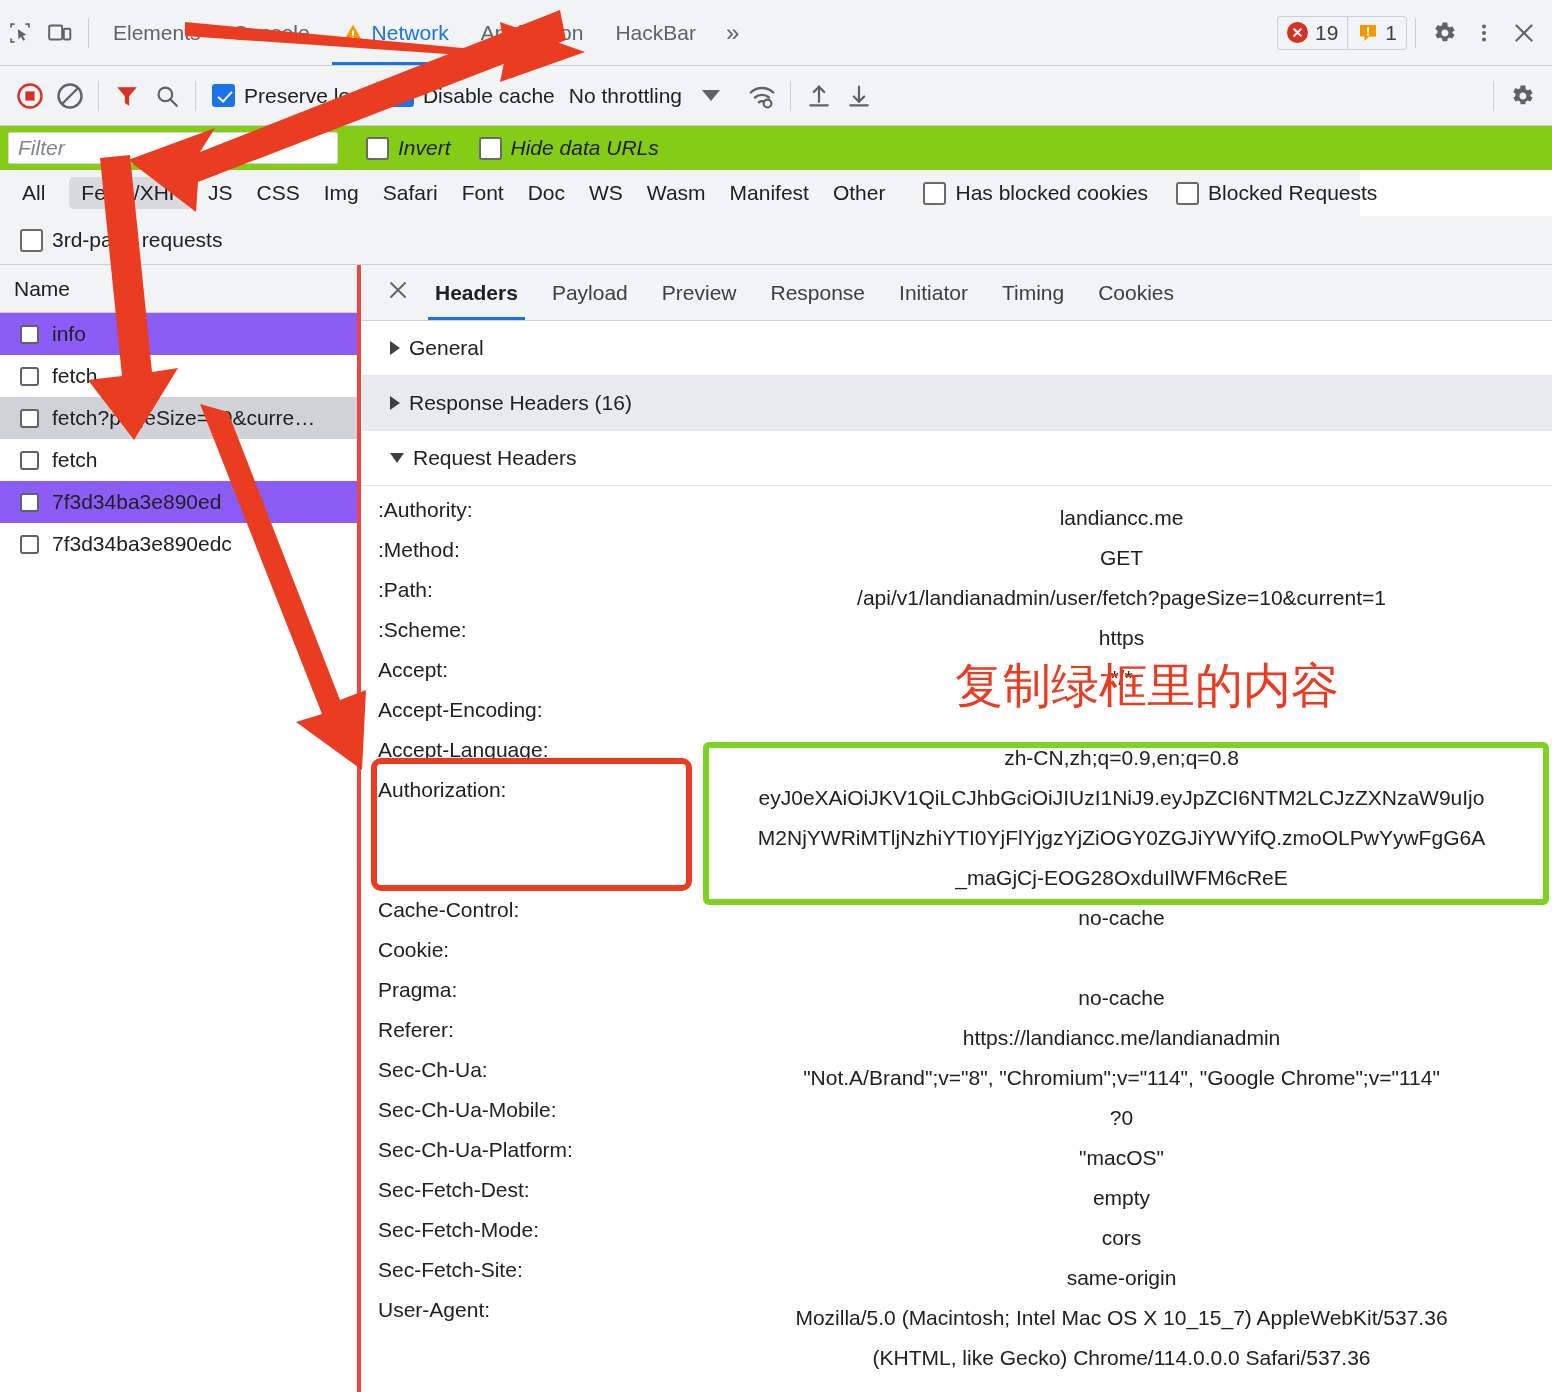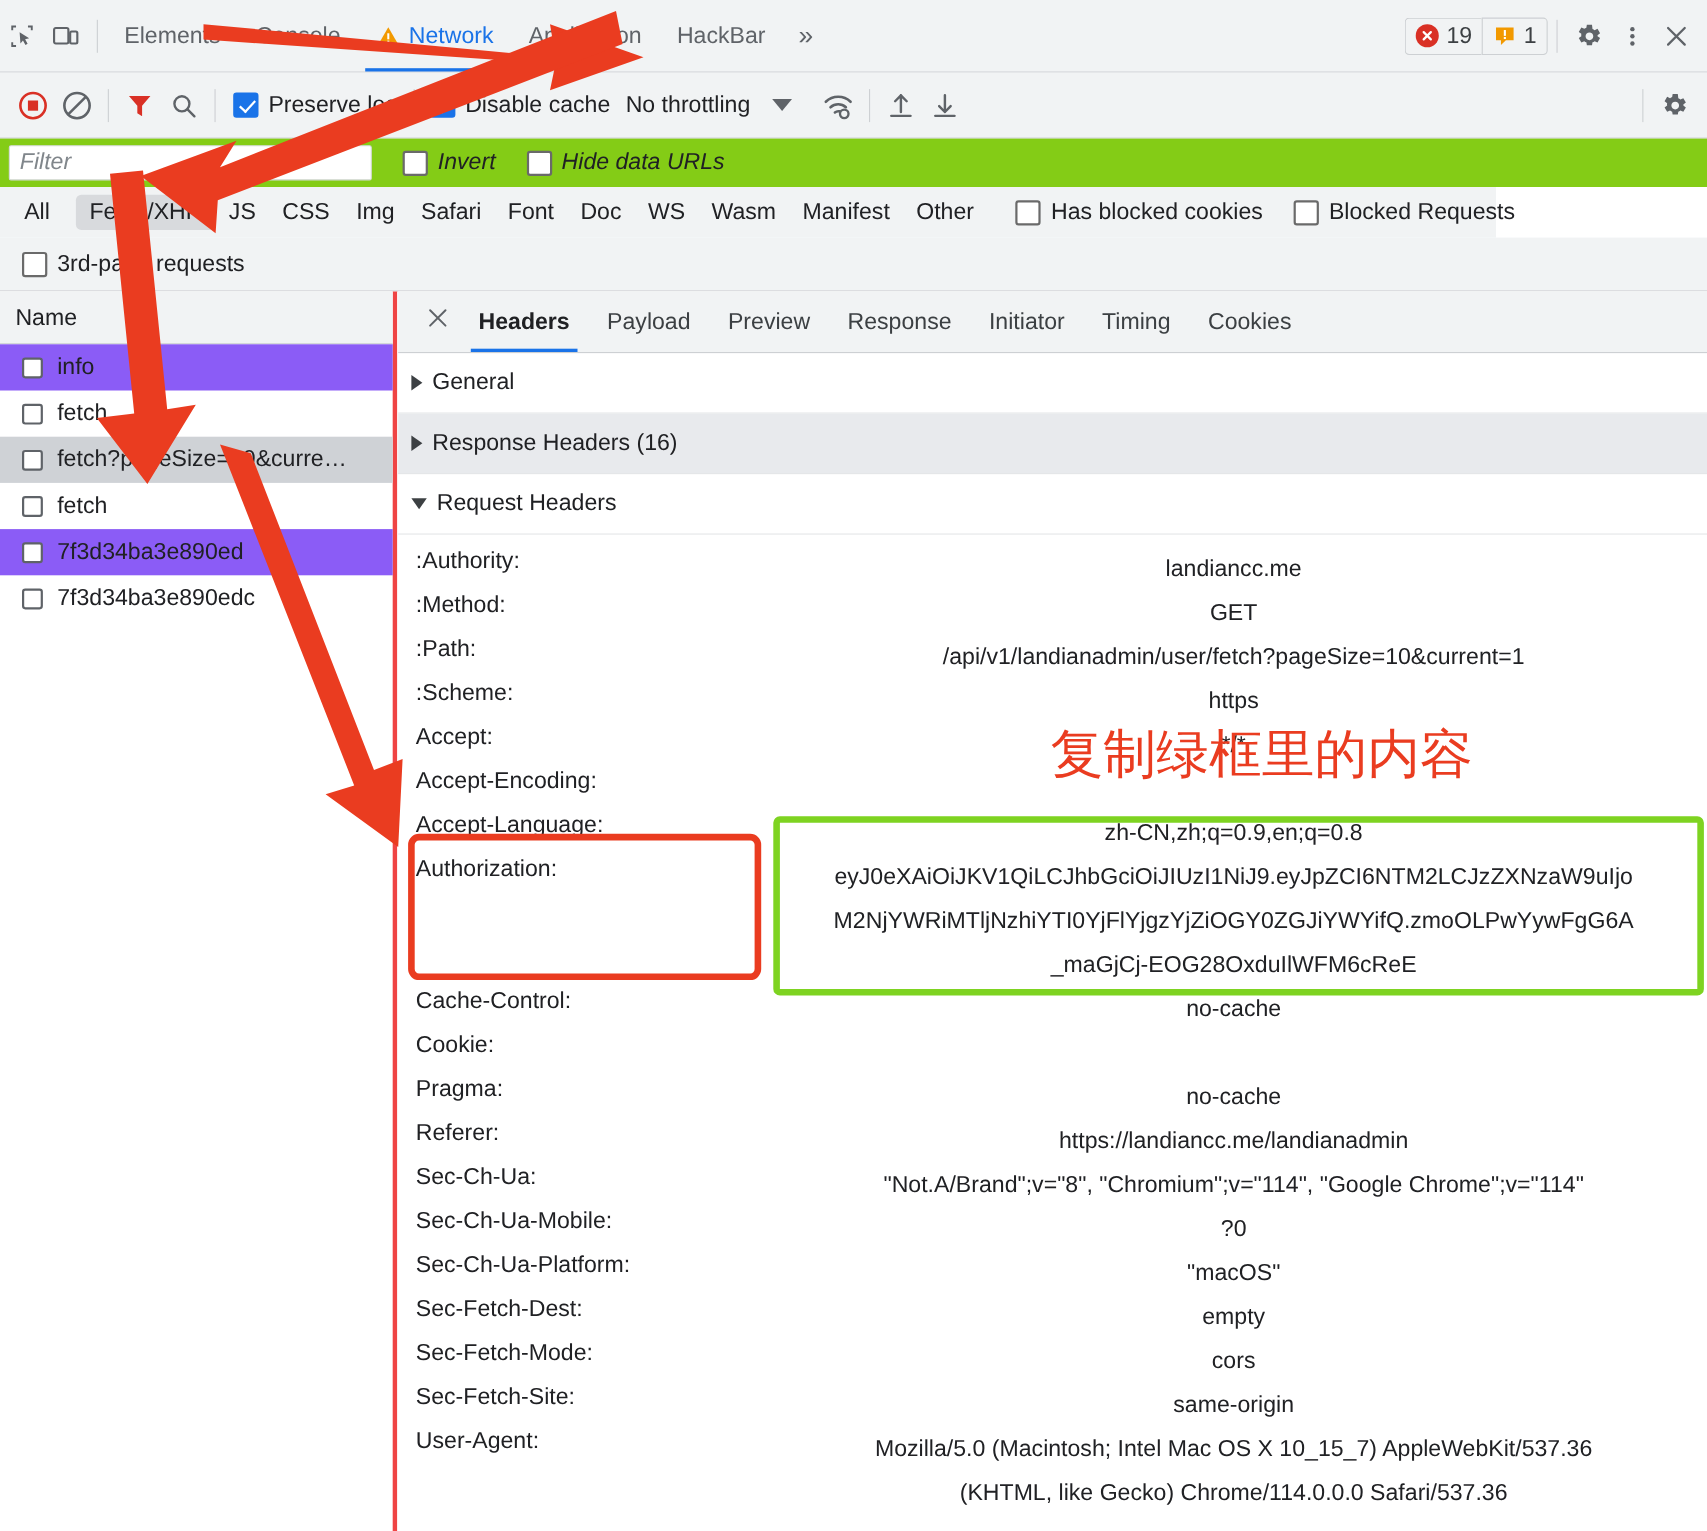--- a/index.html
+++ b/index.html
@@ -117,21 +117,21 @@
   }
   .x-btn { font-size:25px; color:#5f6368; width:40px; text-align:center; }
   .dtab {
     font-size:21px; color:#3c4043; padding:0 17px; height:55px;
     display:flex; align-items:center; position:relative; white-space:nowrap;justify-content:center;
   }
   .dtab.active { color:#202124; font-weight:bold; }
   .dtab.active::after { content:""; position:absolute; left:10px; right:10px; bottom:0; height:3px; background:#1a73e8; }
 
   .section-row {
-    height:55px; display:flex; align-items:center; padding-left:12px;
+    height:55px; display:flex; align-items:center; padding-left:28px;
     font-size:21px; color:#202124; border-bottom:1px solid #e4e6e8;
   }
   .section-row.shaded { background:#e8eaed; }
   .tri { width:0;height:0; margin-right:9px; flex:none; }
   .tri.right { border-top:7px solid transparent; border-bottom:7px solid transparent; border-left:10px solid #3c4043; }
   .tri.down { border-left:7px solid transparent; border-right:7px solid transparent; border-top:10px solid #3c4043; }
 
   .hdr-list { padding-top:12px; }
   .hdr-row { display:flex; align-items:flex-start; min-height:40px; font-size:21px; color:#202124; }
   .hdr-key { width:345px; flex:none; padding-left:16px; }

